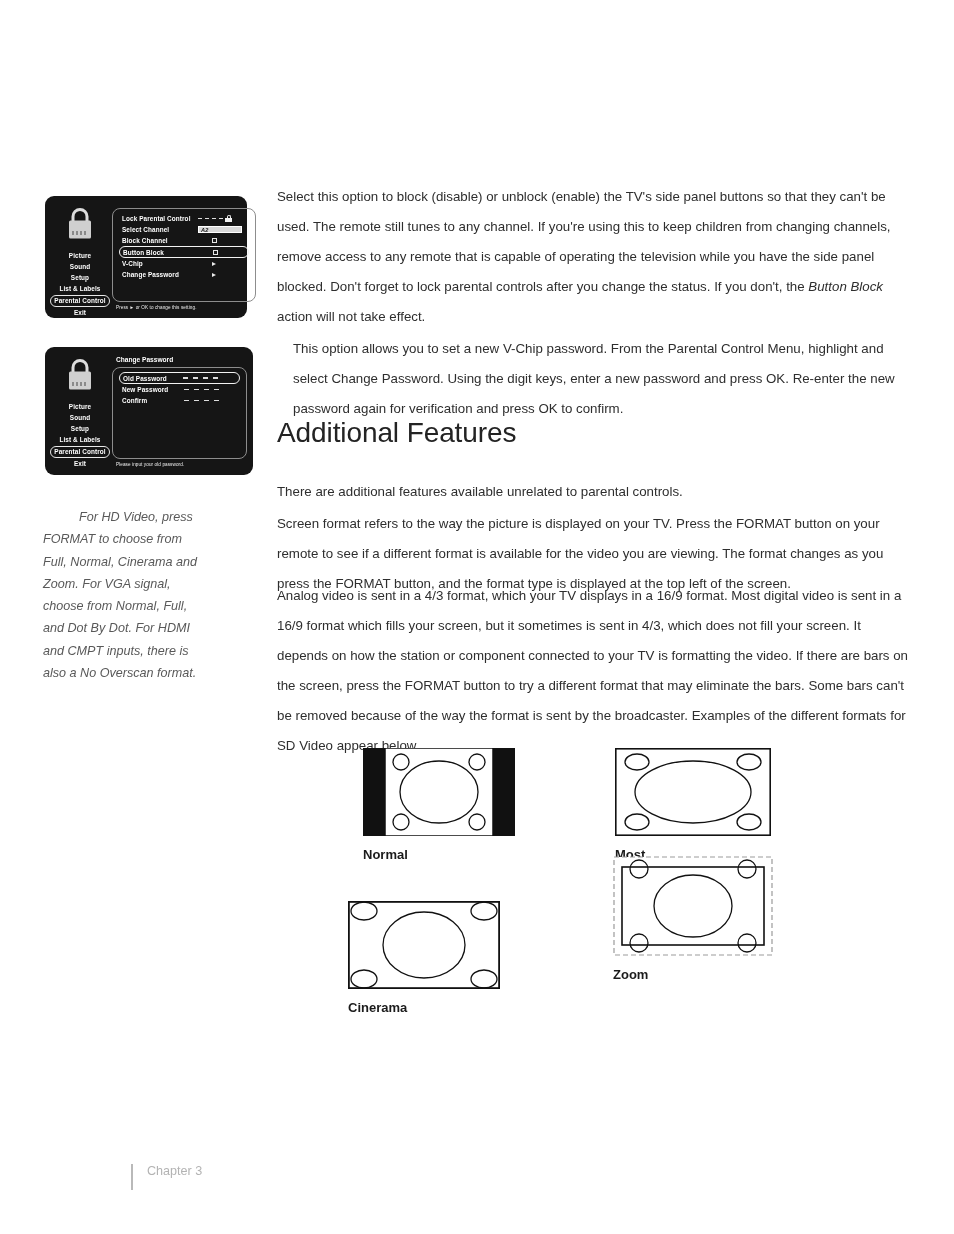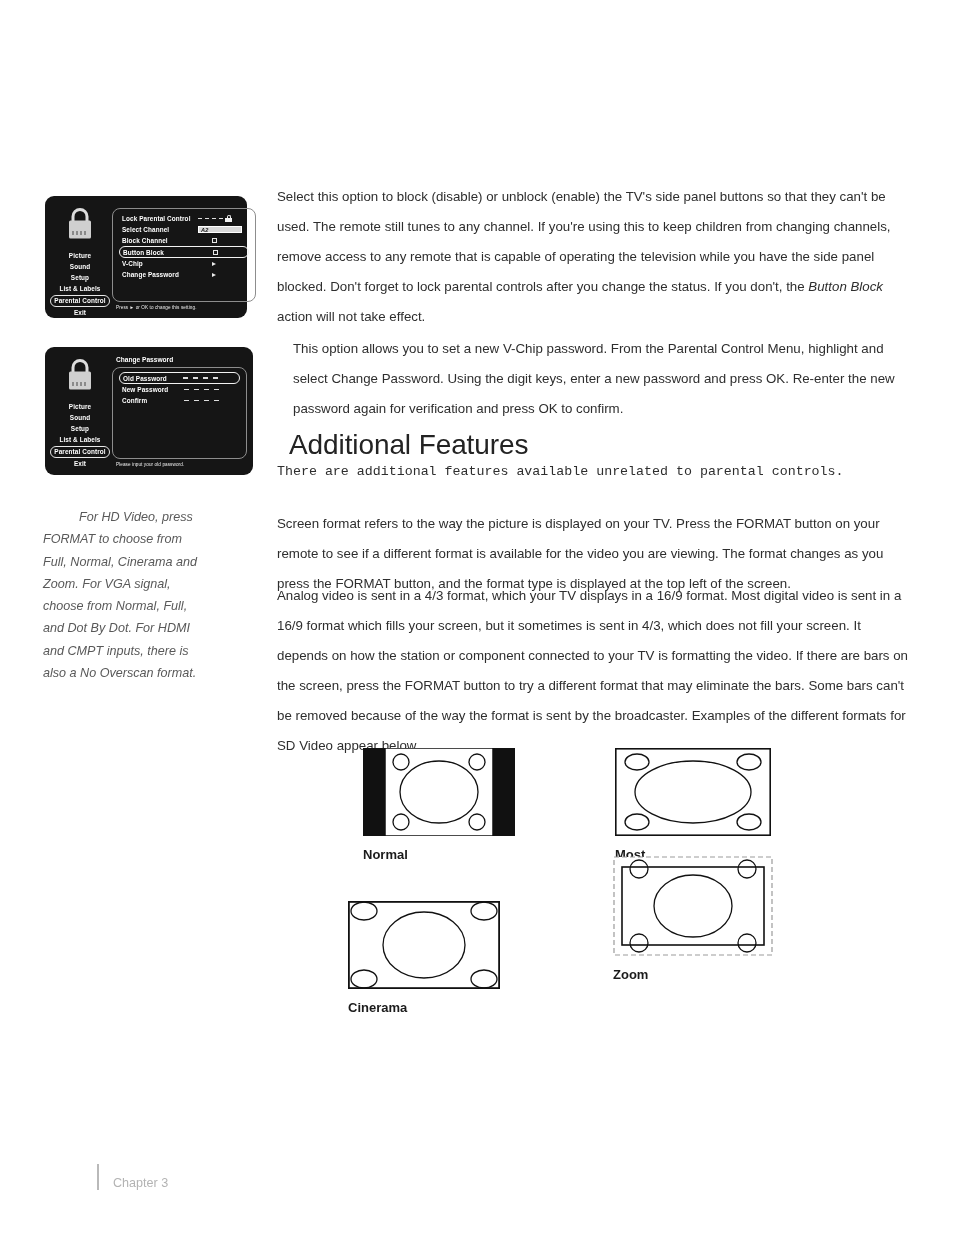--- a/index.html
+++ b/index.html
@@ -189,21 +189,21 @@
   
   .para {
     position: absolute;
     font-size: 13.3px;
     line-height: 30px;
     color: #2e2e2e;
   }
   .para i { font-style: italic; }
   h1.section-heading {
     position: absolute;
-    margin: 12px;
+    margin: 0;
     font-size: 28px;
     font-weight: normal;
     color: #232323;
     letter-spacing: -0.1px;
   }
 
   
   .fmt {
     position: absolute;
   }
@@ -212,21 +212,22 @@
     font-size: 13px;
     font-weight: bold;
     color: #1b1b1b;
     margin-top: 7px;
   }
 
   
   .footer {
     position: absolute;
     display: flex;
-    align-items: flex-end;
+    align-items: flex-start;
+    margin-left: 34px;
   }
   .footer-rule {
     width: 2px;
     height: 26px;
     background: #b9b9b9;
     margin-right: 14px;
   }
   .footer-text {
     font-size: 12.6px;
     color: #b3b3b3;
@@ -367,21 +368,21 @@
 <div class="side-note" style="left:43px; top:506px; width:165px;">For HD Video, press FORMAT to choose from Full, Normal, Cinerama and Zoom. For VGA signal, choose from Normal, Full, and Dot By Dot. For HDMI and CMPT inputs, there is also a No Overscan format.</div>
 
 <div class="para" style="left:277px; top:182px; width:634px;">
   <span>Select this option to block (disable) or unblock (enable) the TV's side panel buttons so that they can't be used. The remote still tunes to any channel. If you're using this to keep children from changing channels, remove access to any remote that is capable of operating the television while you have the side panel blocked. Don't forget to lock parental controls after you change the status. If you don't, the </span><i>Button Block</i><span> action will not take effect.</span>
 </div>
 
 <div class="para" style="left:277px; top:334px; width:628px;margin-left:16px;">This option allows you to set a new V-Chip password. From the Parental Control Menu, highlight and select Change Password. Using the digit keys, enter a new password and press OK. Re-enter the new password again for verification and press OK to confirm.</div>
 
 <h1 class="section-heading" style="left:277px; top:417px;">Additional Features</h1>
 
-<div class="para" style="left:277px; top:457px; width:634px;font-family:Liberation Mono, monospace;">There are additional features available unrelated to parental controls.</div>
+<div class="para" style="left:277px; top:477px; width:634px;">There are additional features available unrelated to parental controls.</div>
 
 <div class="para" style="left:277px; top:509px; width:634px;">Screen format refers to the way the picture is displayed on your TV. Press the FORMAT button on your remote to see if a different format is available for the video you are viewing. The format changes as you press the FORMAT button, and the format type is displayed at the top left of the screen.</div>
 
 <div class="para" style="left:277px; top:581px; width:636px;">Analog video is sent in a 4/3 format, which your TV displays in a 16/9 format. Most digital video is sent in a 16/9 format which fills your screen, but it sometimes is sent in 4/3, which does not fill your screen. It depends on how the station or component connected to your TV is formatting the video. If there are bars on the screen, press the FORMAT button to try a different format that may eliminate the bars. Some bars can't be removed because of the way the format is sent by the broadcaster. Examples of the different formats for SD Video appear below.</div>
 
 <div class="fmt" style="left:363px; top:748px;">
   <svg width="152" height="88" viewBox="0 0 152 88">
     <rect x="0" y="0" width="152" height="88" fill="#111111"></rect>
     <rect x="22" y="0" width="108" height="88" fill="#ffffff" stroke="#111111" stroke-width="1.5"></rect>
     <ellipse cx="76" cy="44" r="0"></ellipse>

